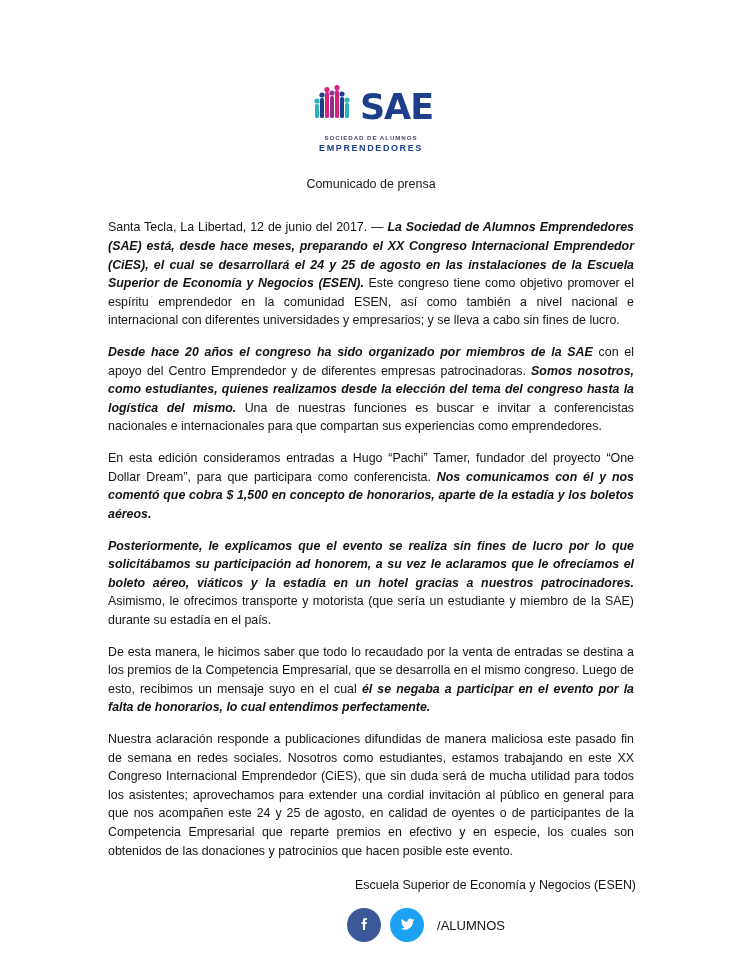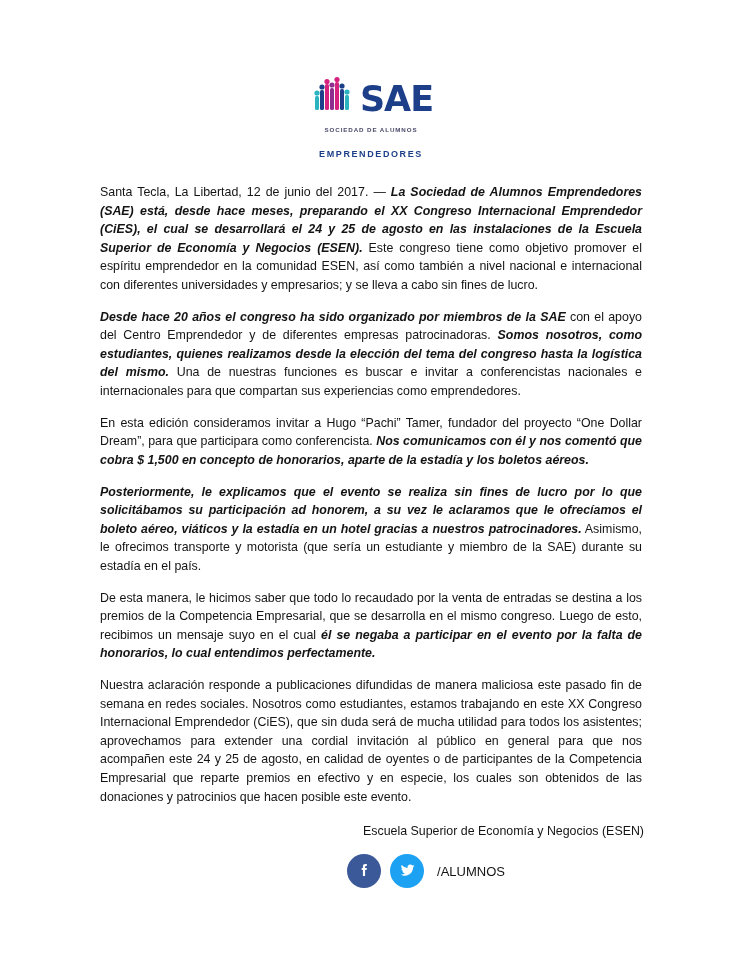--- a/index.html
+++ b/index.html
@@ -12,21 +12,21 @@
     height: 960px;
     font-family: "Liberation Sans", sans-serif;
     color: #1a1a1a;
     position: relative;
     overflow: hidden;
   }
   .page {
     width: 742px;
     height: 752px;
     box-sizing: border-box;
-    padding: 0;
+    padding: 8px;
     position: relative;
   }
 
   
   .logo-block {
     width: 100%;
     display: flex;
     flex-direction: column;
     align-items: center;
     padding-top: 76px;
@@ -54,21 +54,21 @@
     letter-spacing: 0.9px;
     color: #4b4b6b;
     margin-top: 4px;
     font-weight: bold;
   }
   .logo-sub2 {
     font-size: 9px;
     letter-spacing: 1.6px;
     color: #1d3f8a;
     font-weight: bold;
-    margin-top: 16px;
+    margin-top: 2px;
   }
 
   
   .header-lines {
     text-align: center;
     margin-top: 22px;
     font-size: 12.5px;
     color: #1a1a1a;
     line-height: 1.55;
   }
@@ -158,26 +158,27 @@
           </g>
         </svg>
       </div>
       <div class="logo-text">SAE</div>
     </div>
     <div class="logo-sub1">SOCIEDAD DE ALUMNOS</div>
     <div class="logo-sub2">EMPRENDEDORES</div>
   </div>
 
   <div class="header-lines">
+    <div>Comunicado de prensa</div>
   </div>
 
   <div class="body-wrap">
     <p class="para" id="p1"><span>Santa Tecla, La Libertad, 12 de junio del 2017. — </span><span class="b">La Sociedad de Alumnos Emprendedores (SAE) está, desde hace meses, preparando el XX Congreso Internacional Emprendedor (CiES), el cual se desarrollará el 24 y 25 de agosto en las instalaciones de la Escuela Superior de Economía y Negocios (ESEN).</span><span> Este congreso tiene como objetivo promover el espíritu emprendedor en la comunidad ESEN, así como también a nivel nacional e internacional con diferentes universidades y empresarios; y se lleva a cabo sin fines de lucro.</span></p>
     <p class="para" id="p2"><span class="b">Desde hace 20 años el congreso ha sido organizado por miembros de la SAE</span><span> con el apoyo del Centro Emprendedor y de diferentes empresas patrocinadoras. </span><span class="b">Somos nosotros, como estudiantes, quienes realizamos desde la elección del tema del congreso hasta la logística del mismo.</span><span> Una de nuestras funciones es buscar e invitar a conferencistas nacionales e internacionales para que compartan sus experiencias como emprendedores.</span></p>
-    <p class="para" id="p3"><span>En esta edición consideramos invitar a Hugo “Pachi” Tamer, fundador del proyecto “One Dollar Dream”, para que participara como conferencista. </span><span class="b">Nos comunicamos con él y nos comentó que cobra $ 1,500 en concepto de honorarios, aparte de la estadía y los boletos aéreos.</span></p>
+    <p class="para" id="p3"><span>En esta edición consideramos entradas a Hugo “Pachi” Tamer, fundador del proyecto “One Dollar Dream”, para que participara como conferencista. </span><span class="b">Nos comunicamos con él y nos comentó que cobra $ 1,500 en concepto de honorarios, aparte de la estadía y los boletos aéreos.</span></p>
     <p class="para" id="p4"><span class="b">Posteriormente, le explicamos que el evento se realiza sin fines de lucro por lo que solicitábamos su participación </span><span class="b i">ad honorem</span><span class="b">, a su vez le aclaramos que le ofrecíamos el boleto aéreo, viáticos y la estadía en un hotel gracias a nuestros patrocinadores.</span><span> Asimismo, le ofrecimos transporte y motorista (que sería un estudiante y miembro de la SAE) durante su estadía en el país.</span></p>
     <p class="para" id="p5"><span>De esta manera, le hicimos saber que todo lo recaudado por la venta de entradas se destina a los premios de la Competencia Empresarial, que se desarrolla en el mismo congreso. Luego de esto, recibimos un mensaje suyo en el cual </span><span class="b">él se negaba a participar en el evento por la falta de honorarios, lo cual entendimos perfectamente.</span></p>
     <p class="para" id="p6"><span>Nuestra aclaración responde a publicaciones difundidas de manera maliciosa este pasado fin de semana en redes sociales. Nosotros como estudiantes, estamos trabajando en este XX Congreso Internacional Emprendedor (CiES), que sin duda será de mucha utilidad para todos los asistentes; aprovechamos para extender una cordial invitación al público en general para que nos acompañen este 24 y 25 de agosto, en calidad de oyentes o de participantes de la Competencia Empresarial que reparte premios en efectivo y en especie, los cuales son obtenidos de las donaciones y patrocinios que hacen posible este evento.</span></p>
   </div>
 
   <div class="sig2">Escuela Superior de Economía y Negocios (ESEN)</div>
 
   <div class="social">
     <div class="circ fb">
       <svg width="20" height="20" viewBox="0 0 24 24" aria-hidden="true">

